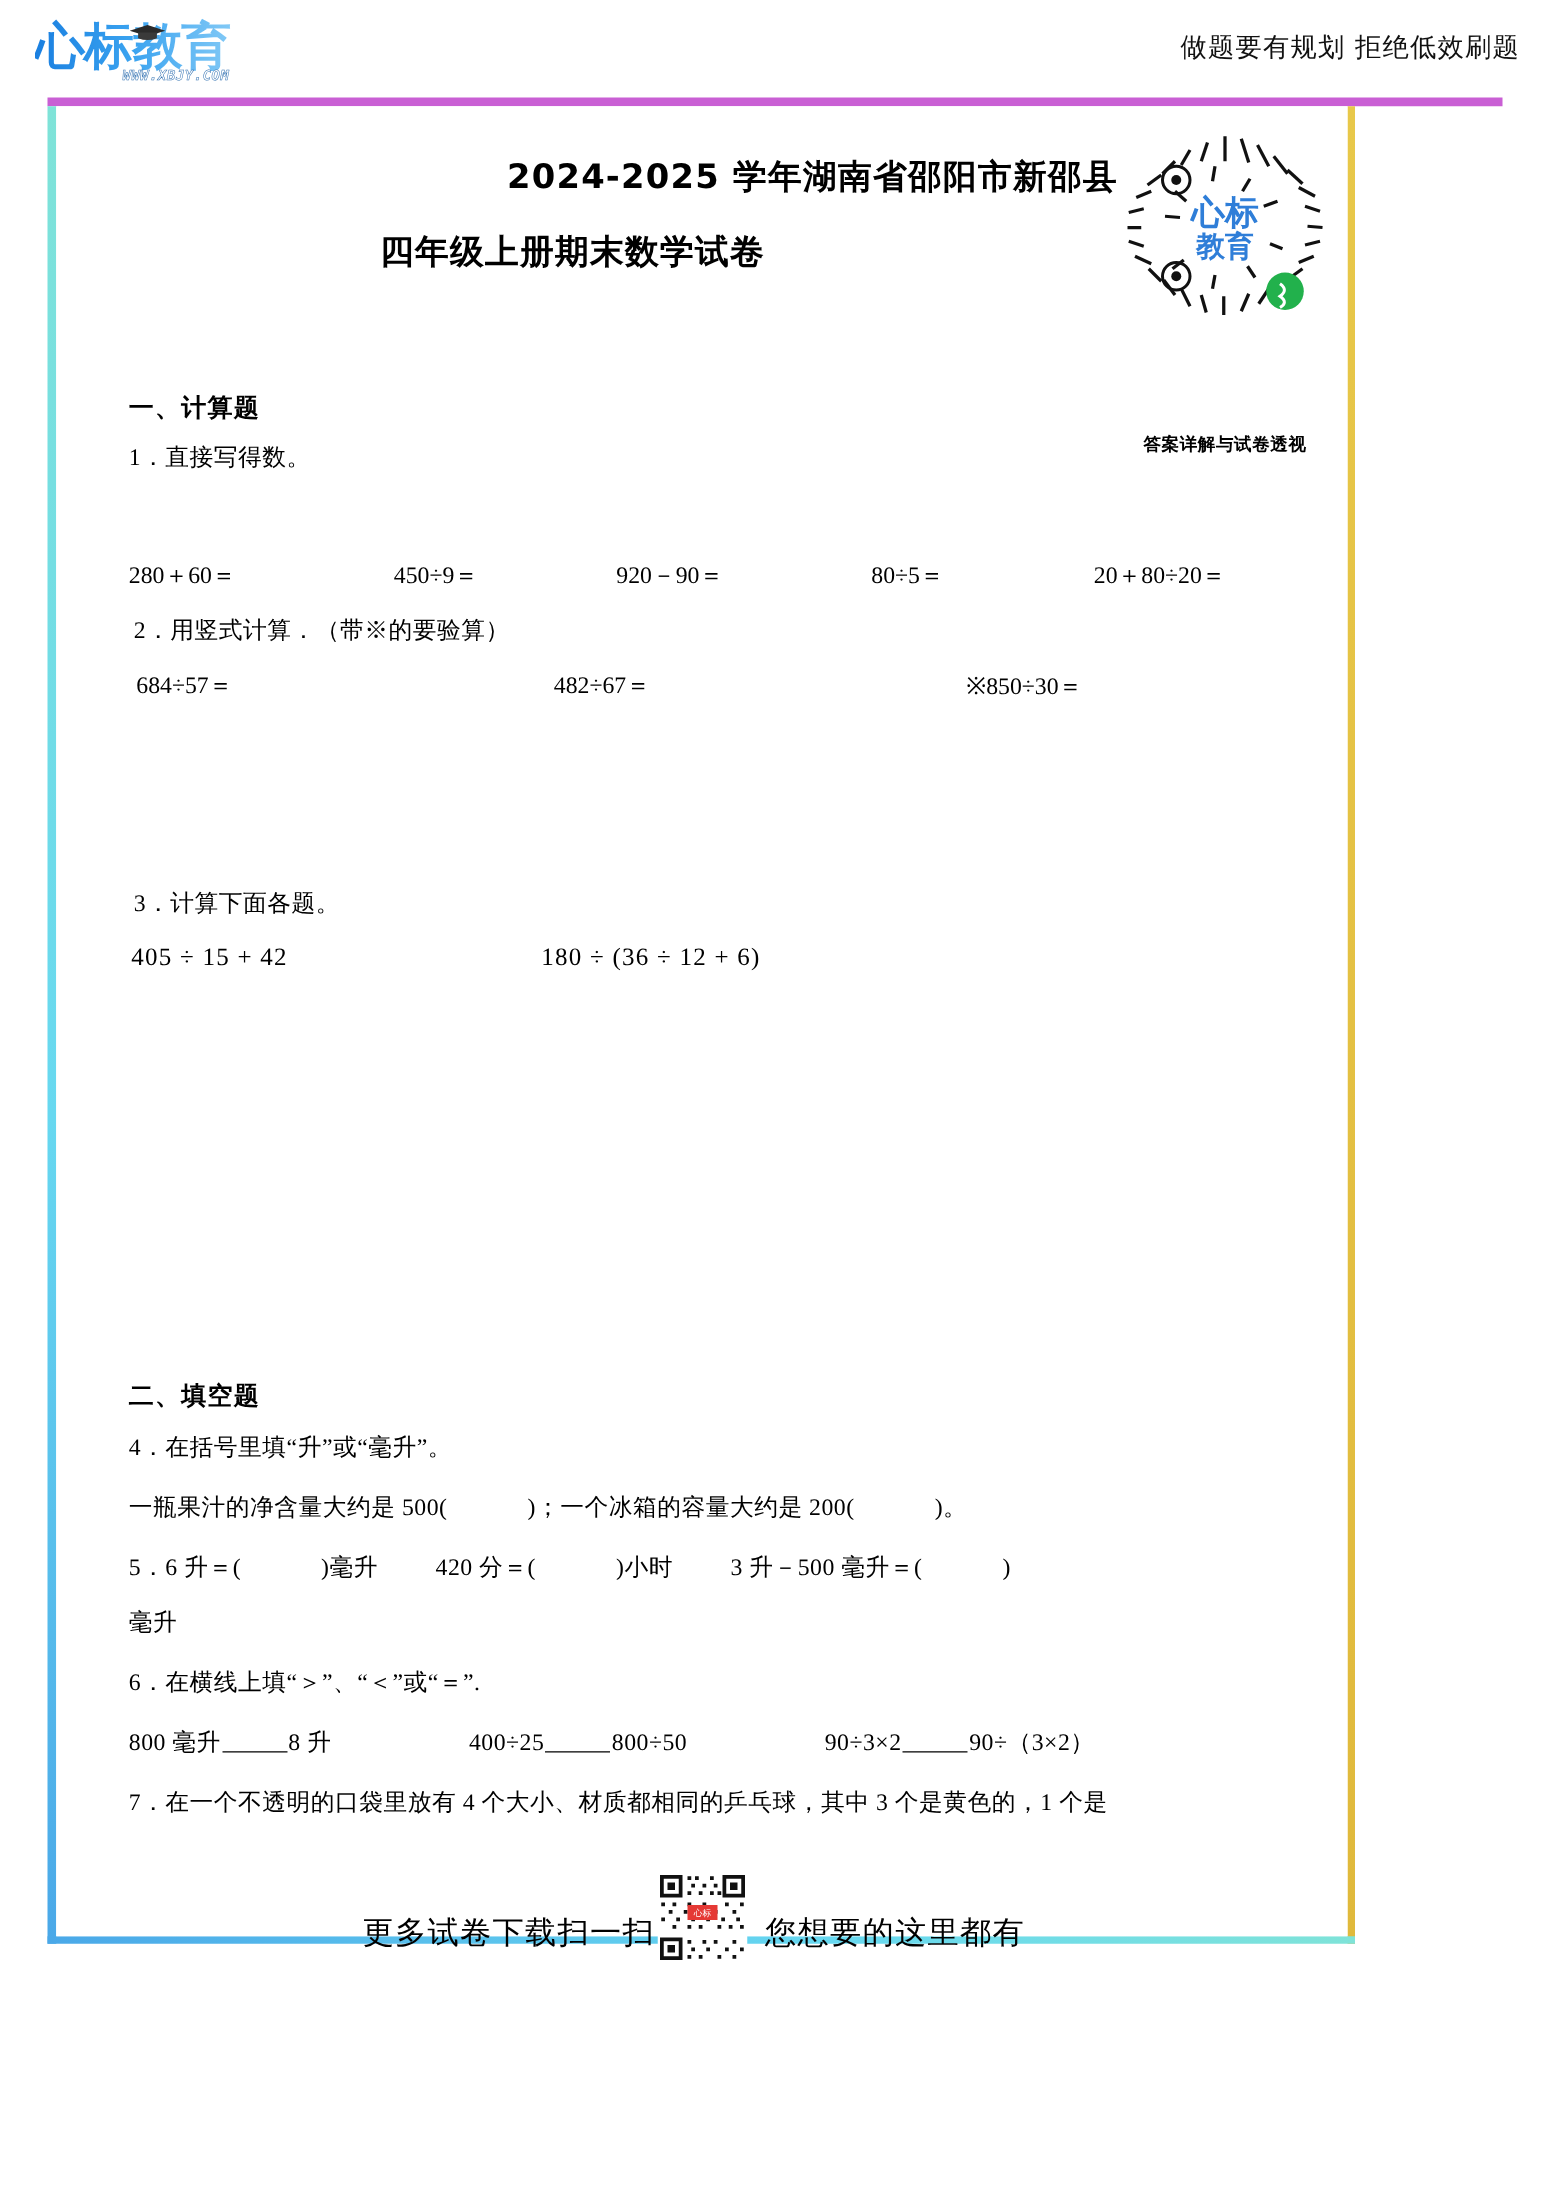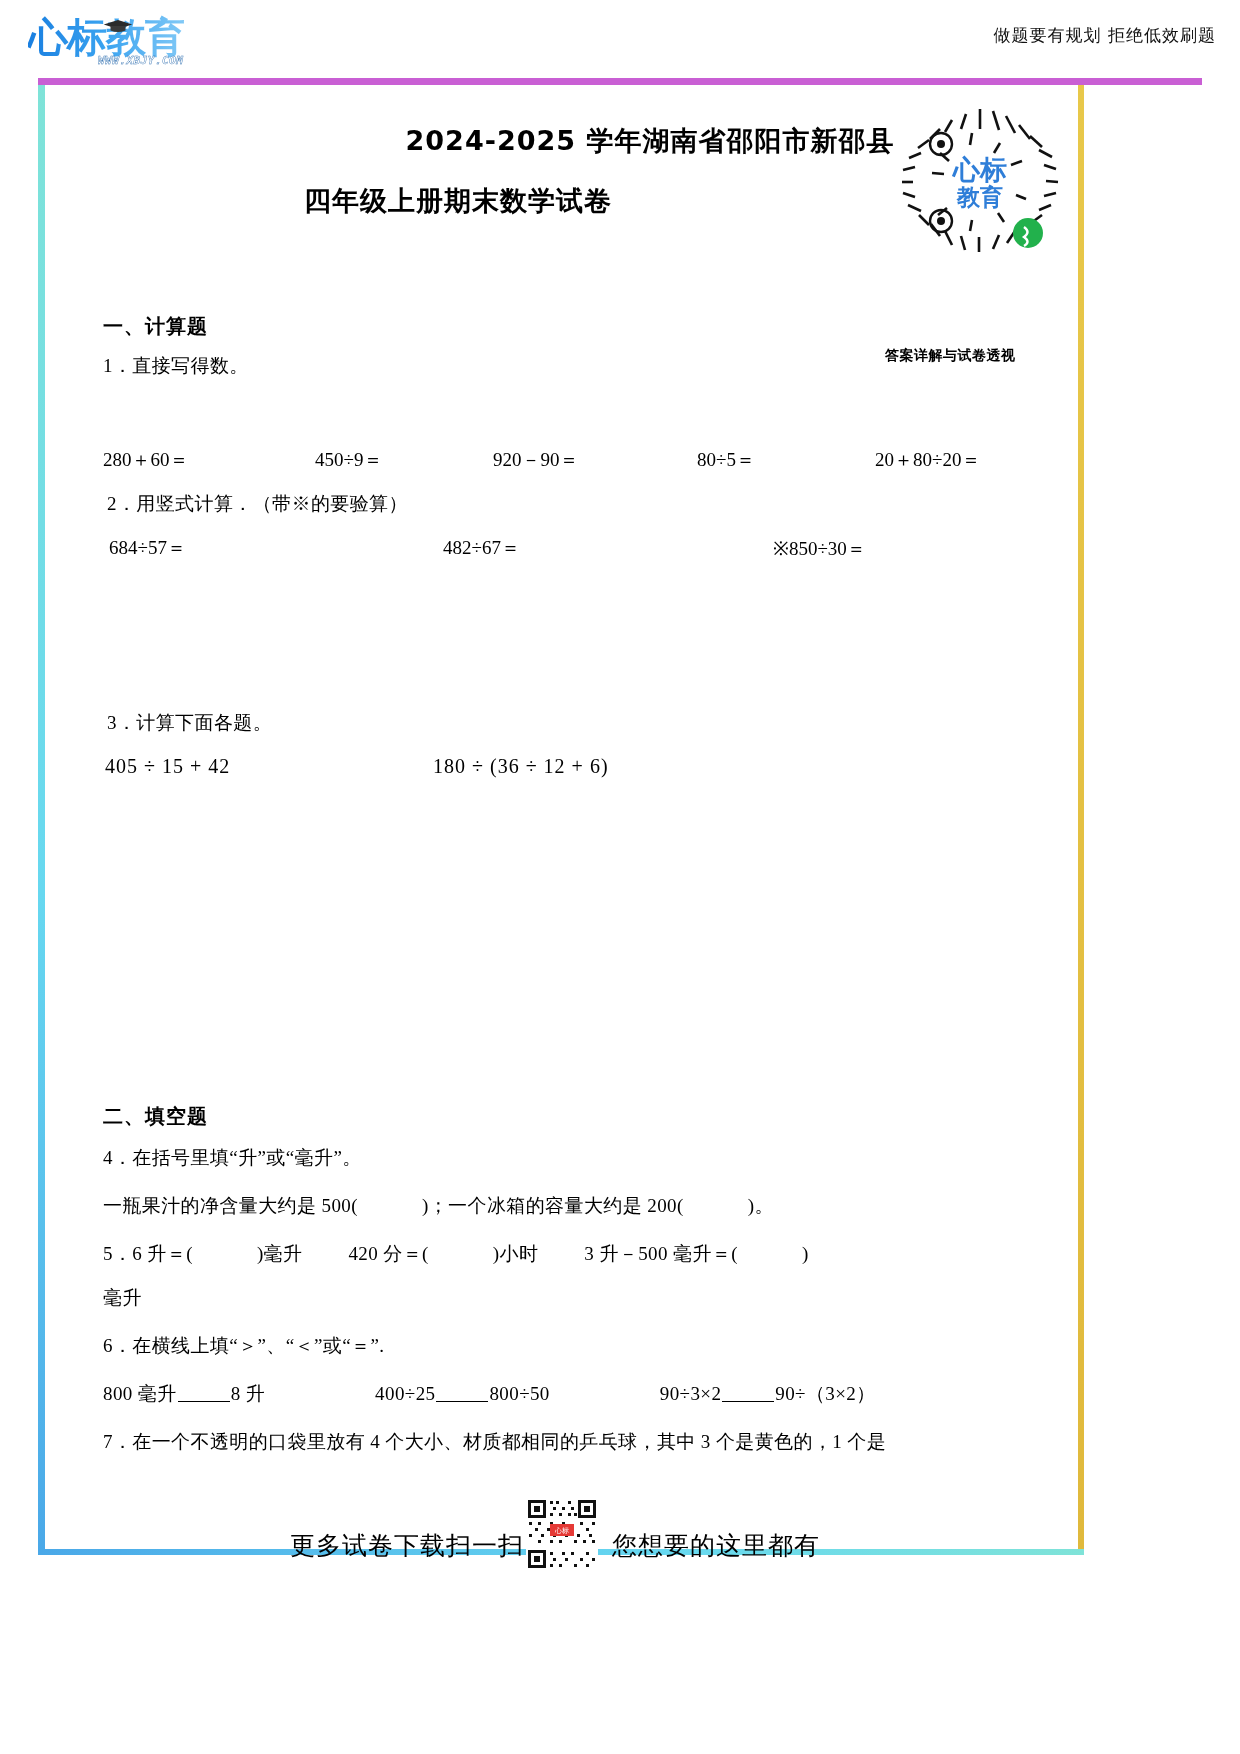--- a/index.html
+++ b/index.html
@@ -33,21 +33,21 @@
     font-style:italic;font-weight:bold;font-size:11px;color:#fff;
     -webkit-text-stroke:0.4px #2f6fb0;
     letter-spacing:0.5px;
   }
   .logo-cap{
     position:absolute;left:75px;top:4px;width:30px;height:16px;
   }
   .tagline{
     position:absolute;right:24px;top:24px;
     font-family:"DejaVu Sans","Liberation Sans",sans-serif;
-    font-size:17px;font-weight:500;letter-spacing:1px;color:#111;
+    font-size:21px;font-weight:500;letter-spacing:1px;color:#111;
   }
 
   
   .frame-top{
     position:absolute;left:38px;top:78px;width:1164px;height:7px;
     background:#c95fd4;
   }
   .frame-left{
     position:absolute;left:38px;top:85px;width:7px;height:1470px;
     background:linear-gradient(180deg,#7fe3d8 0%,#67d8f0 55%,#4aa8e8 100%);
@@ -84,21 +84,21 @@
   .infoline .ul{
     display:inline-block;border-bottom:1.6px solid #000;
     width:108px;height:20px;vertical-align:-3px;margin:0 2px;
   }
 
   
   .qrbox{
     position:absolute;left:855px;top:18px;width:160px;height:160px;
   }
   .qrcap{
-    position:absolute;left:840px;top:262px;width:190px;text-align:left;
+    position:absolute;left:840px;top:262px;width:190px;text-align:center;
     font-family:Liberation Mono, monospace;
     font-size:14px;font-weight:bold;letter-spacing:0.5px;
   }
 
   
   .sec{
     position:absolute;left:58px;
     font-family:"DejaVu Sans","Liberation Sans",sans-serif;
     font-size:20px;font-weight:bold;letter-spacing:1px;
   }

